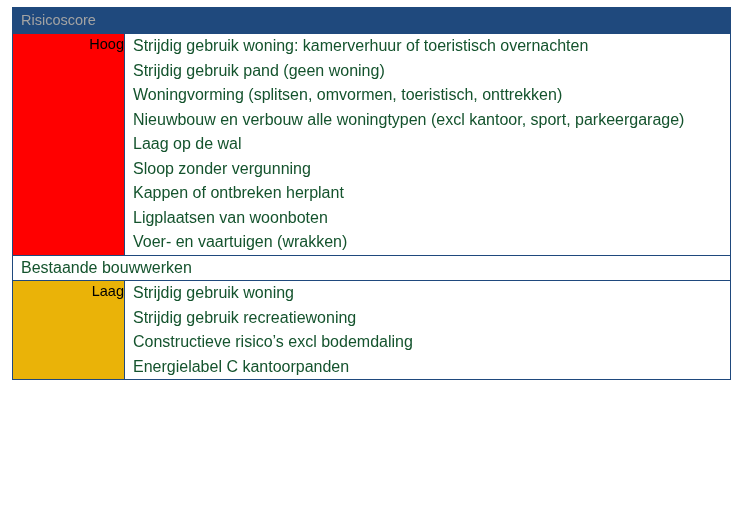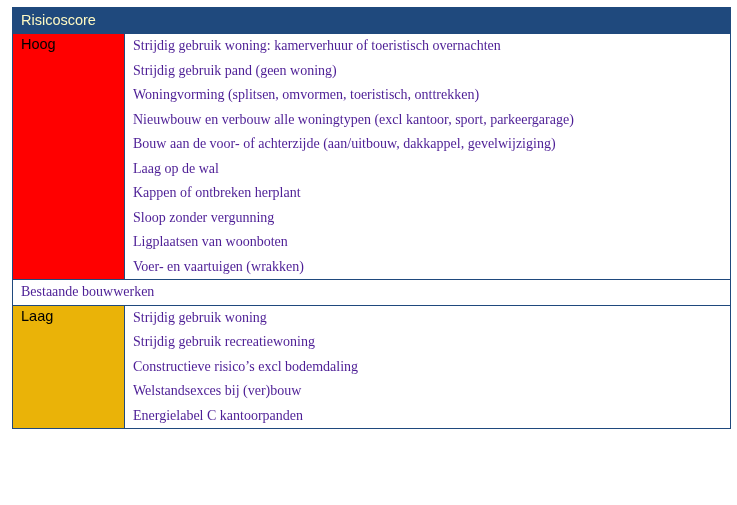--- a/index.html
+++ b/index.html
@@ -1,59 +1,57 @@
 <!DOCTYPE html>
 <html><head>
 <meta charset="utf-8">
 <style>
   html, body { margin: 0; padding: 0; background: #ffffff; }
   body { width: 737px; height: 505px; position: relative; overflow: hidden;
          font-family: "Liberation Sans", "DejaVu Sans", sans-serif; }
   .tbl { position: absolute; left: 12px; top: 7px; width: 719px;
          border: 1.5px solid #1f497d; box-sizing: border-box; }
-  .hdr { height: 25px; background: #1f497d; color: #fef9c3; font-size: 14.5px;
+  .hdr { height: 25px; background: #1f497d; color: #a3a3a3; font-size: 14.5px;
          line-height: 25px; padding-left: 8px; box-sizing: border-box; }
   .grp { display: flex; border-top: 1.5px solid #1f497d; }
   .lvl { width: 112px; flex: 0 0 112px; border-right: 1.5px solid #1f497d;
-         font-size: 14.5px; color: #000; padding: 2px 0 0 8px; box-sizing: border-box; }
+         font-size: 14.5px; color: #000; padding: 2px 0 0 8px; box-sizing: border-box; text-align: right; }
   .items { flex: 1; padding: 0 0 0 8px; }
-  .item { font-size: 14px; color: #4c1d95; height: 24.5px; line-height: 24.5px;
-          white-space: nowrap; font-family: Liberation Serif, serif; }
+  .item { font-size: 16px; color: #14532d; height: 24.5px; line-height: 24.5px;
+          white-space: nowrap; }
 </style>
 </head>
 <body>
 
 <div class="tbl">
   <div class="hdr">Risicoscore</div>
 
   <div class="grp">
     <div class="lvl" style="background:#ff0000">Hoog</div>
     <div class="items">
       <div class="item">Strijdig gebruik woning: kamerverhuur of toeristisch overnachten</div>
       <div class="item">Strijdig gebruik pand (geen woning)</div>
       <div class="item">Woningvorming (splitsen, omvormen, toeristisch, onttrekken)</div>
       <div class="item">Nieuwbouw en verbouw alle woningtypen (excl kantoor, sport, parkeergarage)</div>
-      <div class="item">Bouw aan de voor- of achterzijde (aan/uitbouw, dakkappel, gevelwijziging)</div>
       <div class="item">Laag op de wal</div>
+      <div class="item">Sloop zonder vergunning</div>
       <div class="item">Kappen of ontbreken herplant</div>
-      <div class="item">Sloop zonder vergunning</div>
       <div class="item">Ligplaatsen van woonboten</div>
       <div class="item">Voer- en vaartuigen (wrakken)</div>
     </div>
   </div>
 
   <div class="grp">
     <div class="items">
       <div class="item">Bestaande bouwwerken</div>
     </div>
   </div>
 
   <div class="grp">
     <div class="lvl" style="background:#eab308">Laag</div>
     <div class="items">
       <div class="item">Strijdig gebruik woning</div>
       <div class="item">Strijdig gebruik recreatiewoning</div>
       <div class="item">Constructieve risico’s excl bodemdaling</div>
-      <div class="item">Welstandsexces bij (ver)bouw</div>
       <div class="item">Energielabel C kantoorpanden</div>
     </div>
   </div>
 </div>
 
 </body></html>

